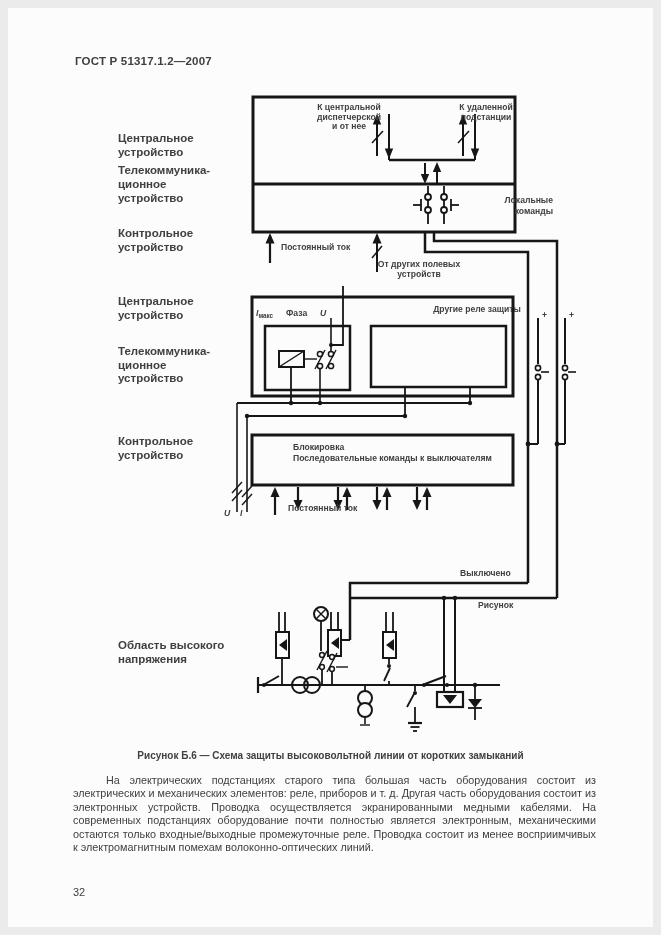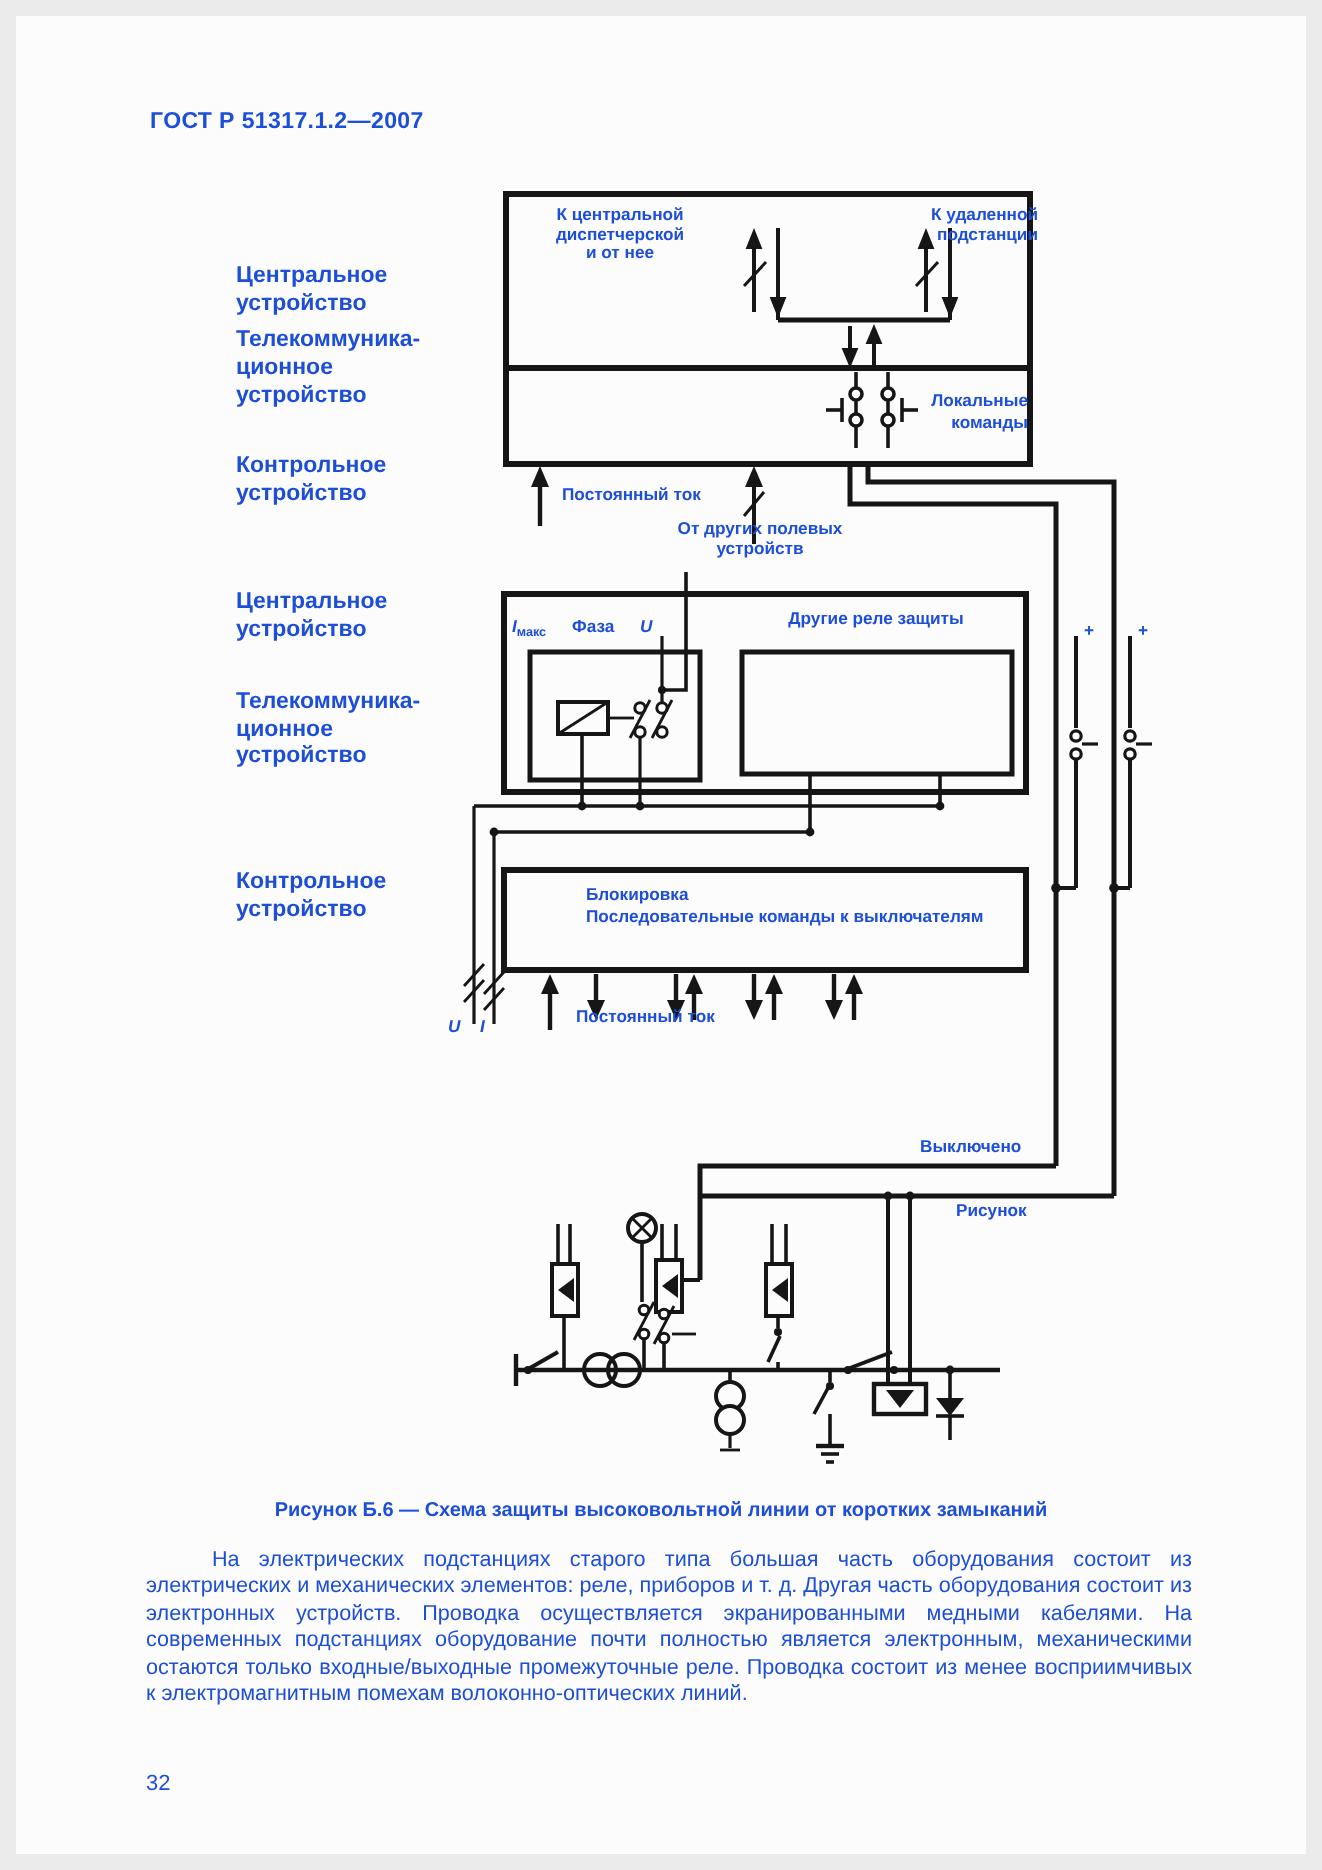--- a/index.html
+++ b/index.html
@@ -1,23 +1,23 @@
 <!DOCTYPE html>
 <html><head>
 <meta charset="utf-8">
 <style>
   html,body{margin:0;padding:0;background:#d8d8d8;}
   .page{position:relative;width:661px;height:935px;background:#fcfcfc;overflow:hidden;
-        font-family:"Liberation Sans", sans-serif;color:#1d4ed8;}
+        font-family:"Liberation Sans", sans-serif;color:#404040;}
   .frame{position:absolute;inset:0;border:8px solid #ebebeb;pointer-events:none;z-index:5;}
   .abs{position:absolute;}
   .hdr{font-size:11.5px;font-weight:bold;letter-spacing:.2px;}
   .side{font-size:11.5px;font-weight:bold;line-height:14px;white-space:pre-line;}
   .ann{font-size:8.6px;font-weight:bold;line-height:9.6px;white-space:pre-line;}
-  .ann.c{text-align:center;}
+  .ann.c{text-align:center;margin-left:39px;}
   .mon{line-height:10.8px;}
   .lc{line-height:11px;}
   .it{font-style:italic;}
   .sub{font-size:6.3px;font-weight:bold;vertical-align:-2px;}
   .cap{font-size:10px;font-weight:bold;text-align:center;}
   .body-par{font-size:10.8px;line-height:13.4px;text-align:justify;text-indent:33px;}
   .pgnum{font-size:11px;}
   svg{position:absolute;left:0;top:0;}
   svg *{vector-effect:none;}
 </style>
@@ -270,25 +270,27 @@
 устройство</div>
   <div class="abs side" style="left:118px;top:226px;">Контрольное
 устройство</div>
   <div class="abs side" style="left:118px;top:295px;line-height:13.5px;">Центральное
 устройство</div>
   <div class="abs side" style="left:118px;top:345px;line-height:13.5px;">Телекоммуника-
 ционное
 устройство</div>
   <div class="abs side" style="left:118px;top:435px;line-height:13.5px;">Контрольное
 устройство</div>
+  <div class="abs side" style="left:118px;top:638px;">Область высокого
+напряжения</div>
 
   <div class="abs ann c" style="left:270px;top:103px;width:80px;">К центральной
 диспетчерской
 и от нее</div>
-  <div class="abs ann c" style="left:439px;top:103px;width:80px;text-align:right;">К удаленной
+  <div class="abs ann c" style="left:407px;top:103px;width:80px;">К удаленной
 подстанции</div>
   <div class="abs ann c lc" style="left:454px;top:195px;width:60px;text-align:right;">Локальные
 команды</div>
   <div class="abs ann" style="left:281px;top:243px;">Постоянный ток</div>
   <div class="abs ann c" style="left:330px;top:259px;width:100px;line-height:10px;">От других полевых
 устройств</div>
 
   <div class="abs ann" style="left:256px;top:309px;"><span class="it">I</span><span class="sub">макс</span></div>
   <div class="abs ann" style="left:286px;top:309px;">Фаза</div>
   <div class="abs ann it" style="left:320px;top:309px;">U</div>

